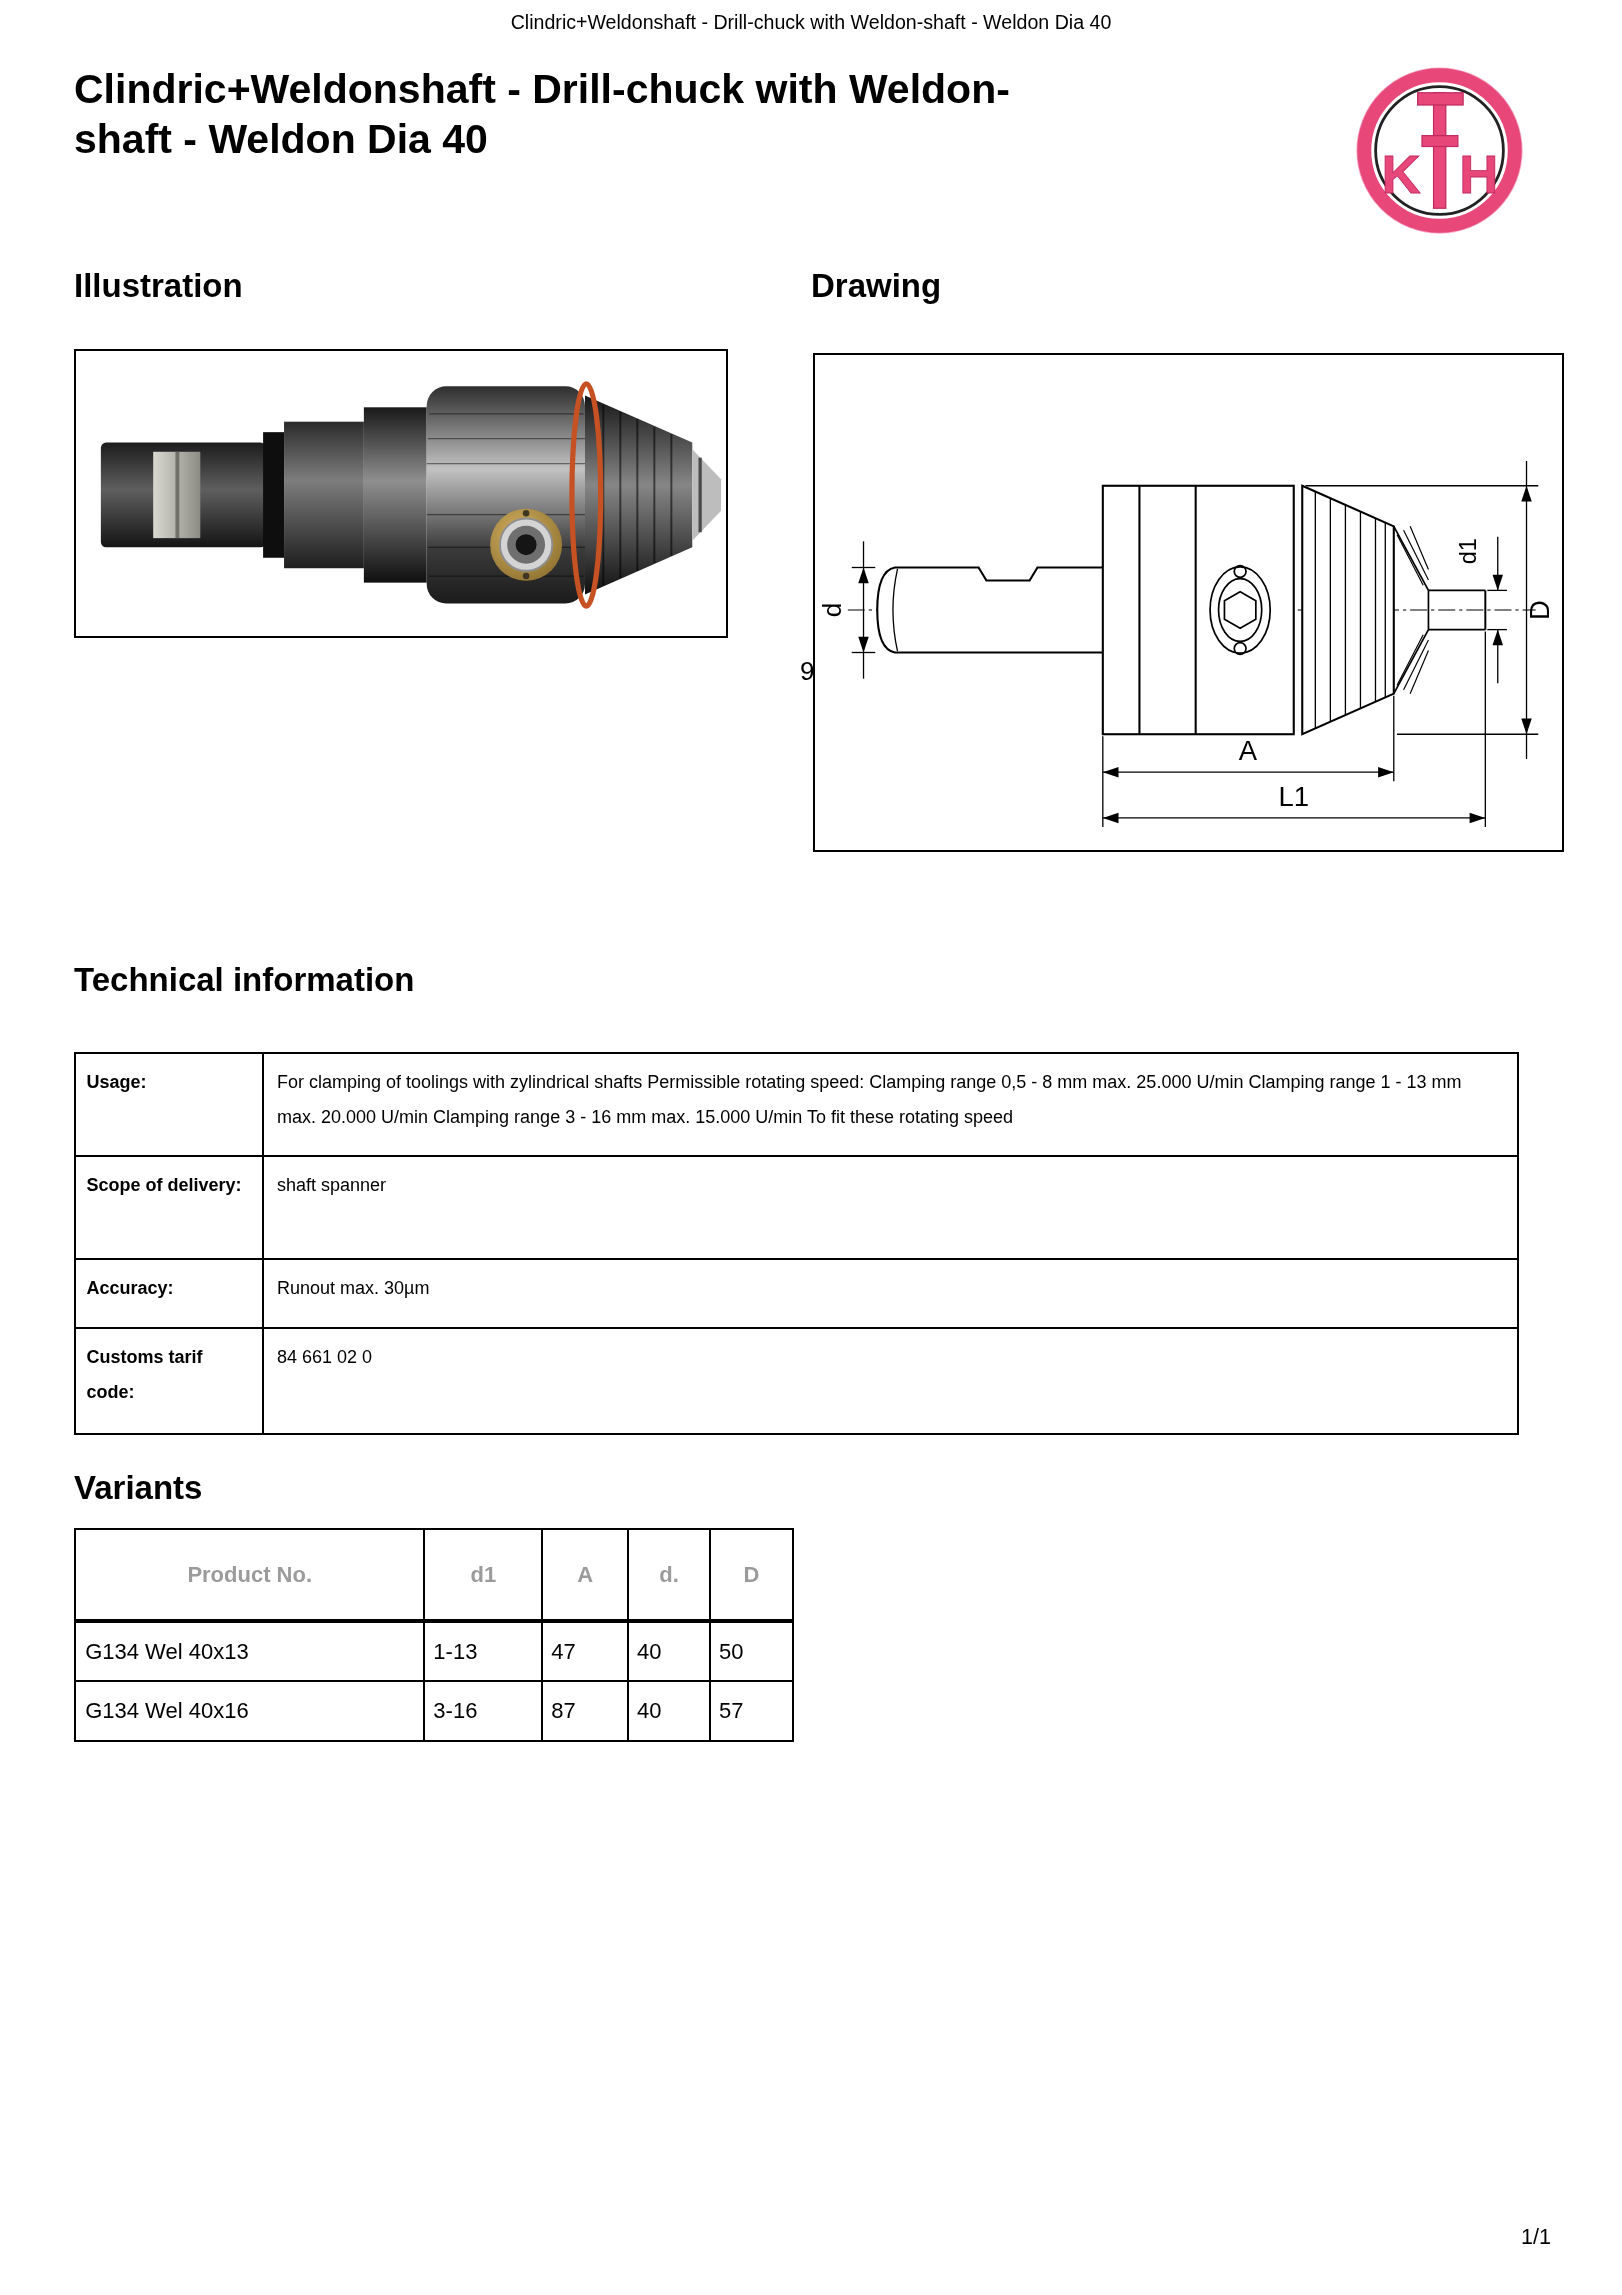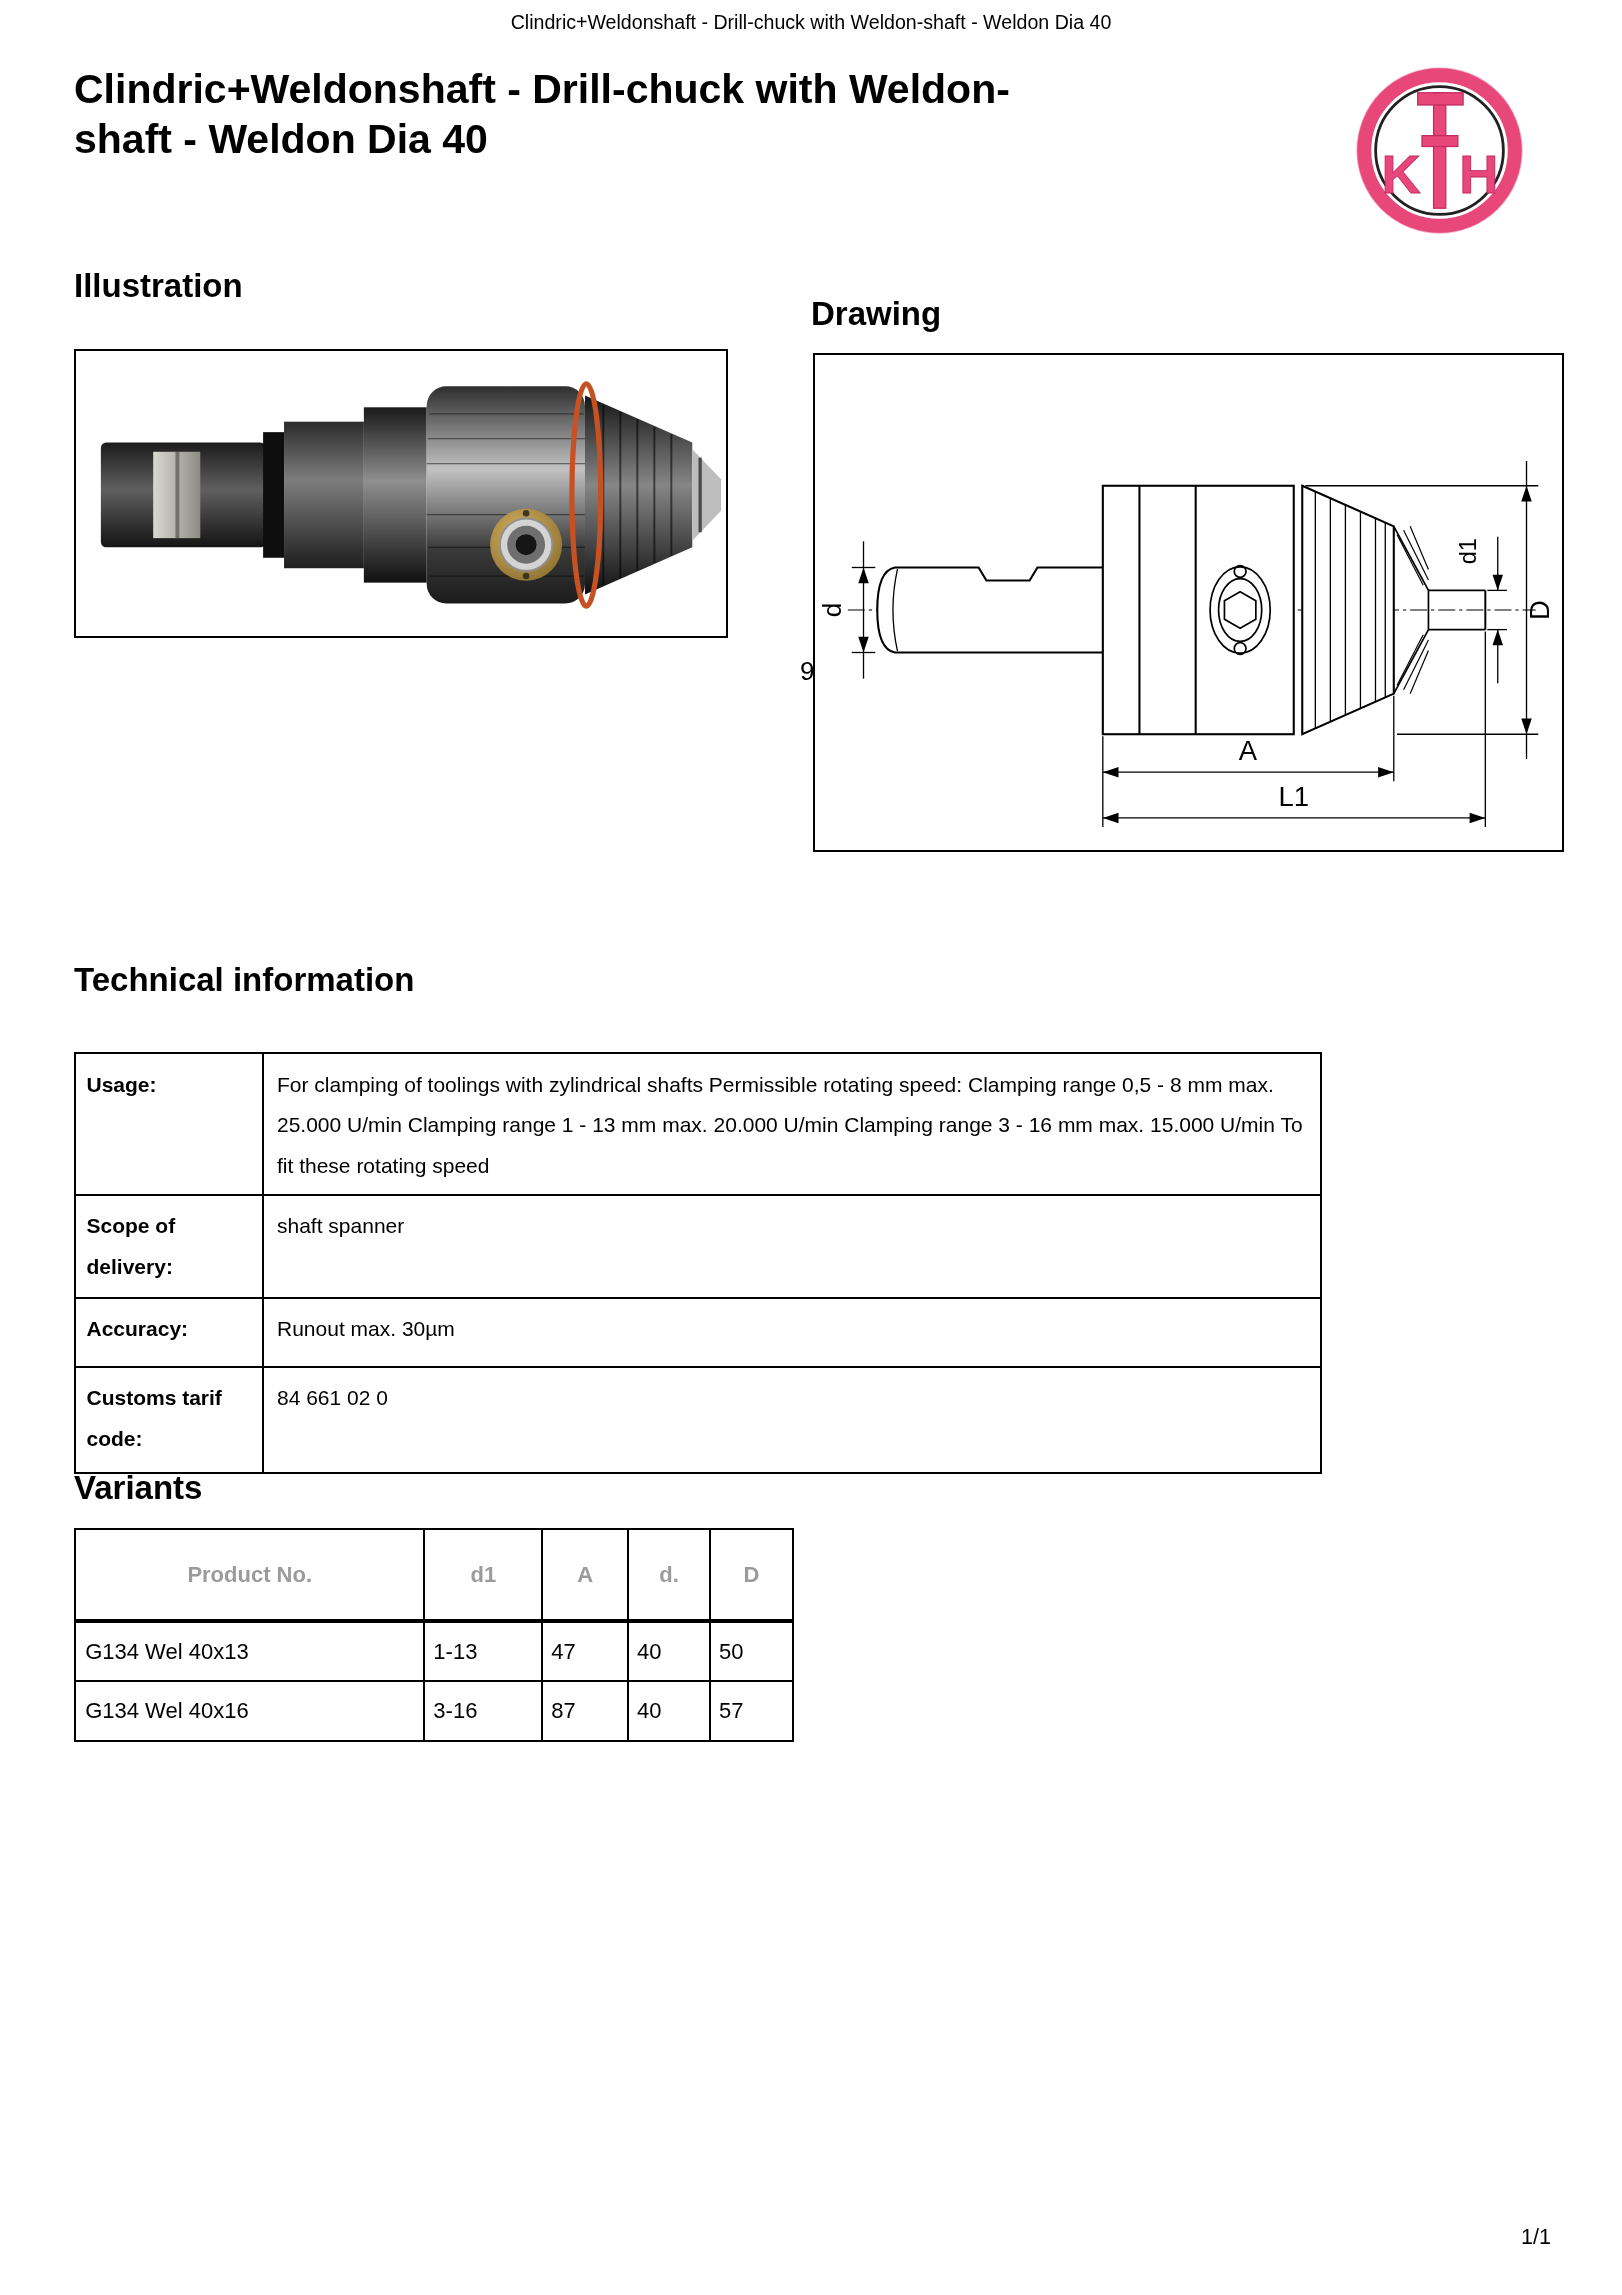--- a/index.html
+++ b/index.html
@@ -16,42 +16,42 @@
     text-align:center; font-size:19.6px; color:#000;
   }
   .main-title {
     top:64px; left:74px; width:1211px;
     font-size:41px; font-weight:bold; line-height:1.22;
   }
   .logo-wrap { top:63px; left:1352px; width:175px; height:175px; }
 
   .section-heading { font-size:33px; font-weight:bold; }
   .illustration-heading { top:267px; left:74px; }
-  .drawing-heading { top:267px; left:811px;margin-top:28px; }
+  .drawing-heading { top:267px; left:811px; }
   .technical-heading { top:961px; left:74px; }
   .variants-heading { top:1469px; left:74px; }
 
   .illustration-box {
     top:349px; left:74px; width:654px; height:289px;
     border:2.6px solid #000; background:#fff; overflow:hidden;
   }
   .drawing-box {
     top:353px; left:813px; width:751px; height:499px;
     border:2.6px solid #000; background:#fff;
   }
   .clipped-digit {
     top:656px; left:800px; font-size:26px; color:#000; z-index:5;
     background:transparent;
   }
 
   table { border-collapse:collapse; background:#fff; }
 
   .tech-table {
-    top:1052px; left:74px; width:1248px;
-    font-size:21px; line-height:1.95;
+    top:1052px; left:74px; width:1445px;
+    font-size:18px; line-height:1.95;
   }
   .tech-table td {
     border:2.6px solid #000; vertical-align:top;
     padding:10.5px 13px 6.5px 13px;
   }
   .tech-table td.lbl {
     width:188px; font-weight:bold; padding-left:10.5px;
   }
   .row-usage td { height:103px; }
   .row-scope td { height:103px; }

